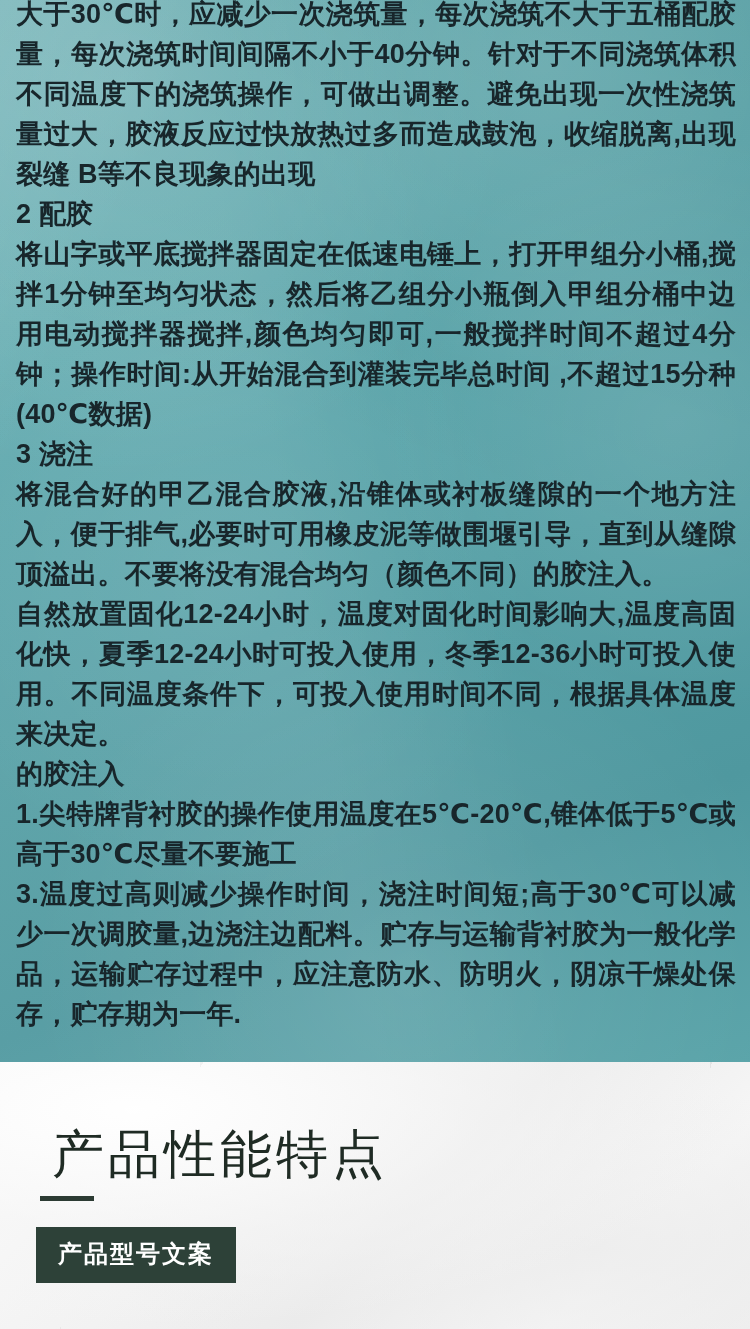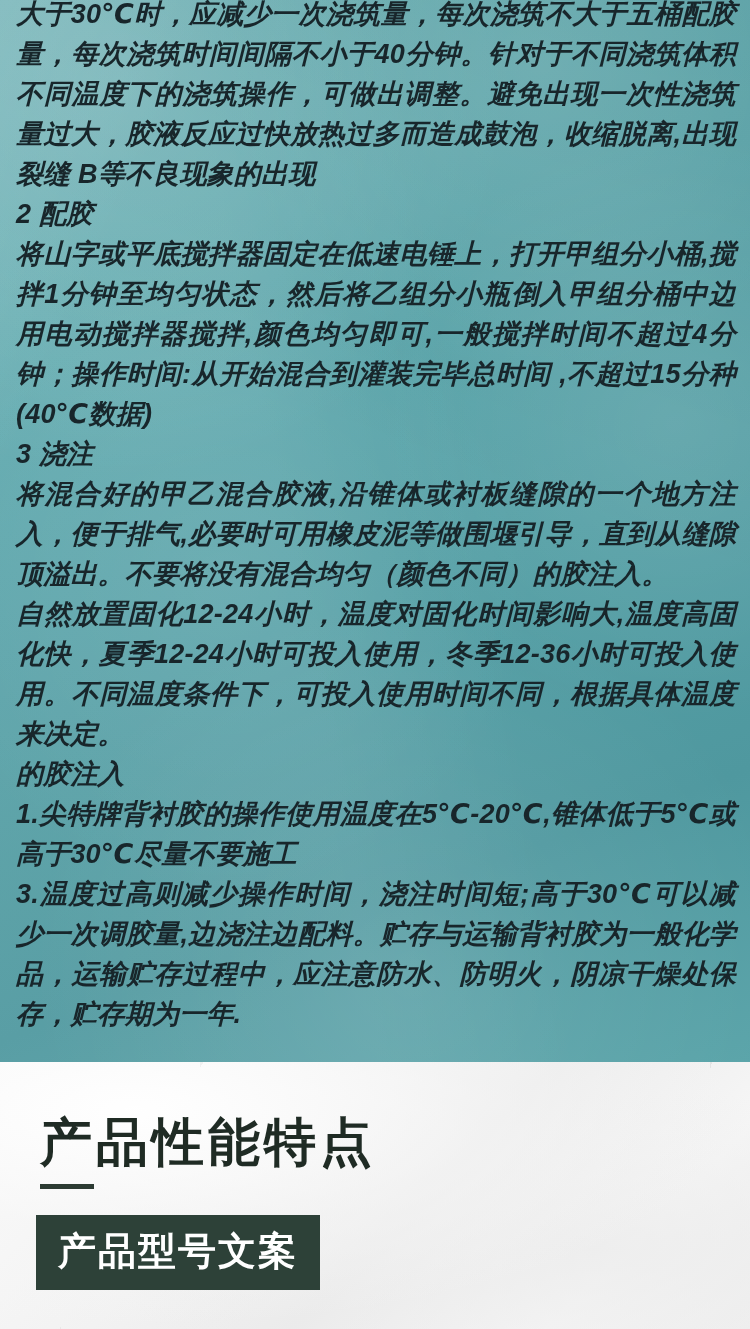--- a/index.html
+++ b/index.html
@@ -26,21 +26,20 @@
     width: 750px;
     height: 1062px;
     overflow: hidden;
     background:
       radial-gradient(circle at 16% 8%, rgba(255,255,255,0.16) 0%, rgba(255,255,255,0) 34%),
       radial-gradient(circle at 72% 6%, rgba(255,255,255,0.12) 0%, rgba(255,255,255,0) 28%),
       radial-gradient(circle at 90% 40%, rgba(255,255,255,0.10) 0%, rgba(255,255,255,0) 32%),
       radial-gradient(circle at 30% 55%, rgba(255,255,255,0.07) 0%, rgba(255,255,255,0) 40%),
       radial-gradient(circle at 55% 92%, rgba(255,255,255,0.10) 0%, rgba(255,255,255,0) 36%),
       linear-gradient(160deg, #66b0b4 0%, #5fa9ae 28%, #56a0a6 55%, #4f989f 78%, #5aa4a9 100%);
-    font-style: italic;
   }
   
   .teal-panel::before {
     content: "";
     position: absolute;
     inset: 0;
     background:
       linear-gradient(115deg, rgba(255,255,255,0.10) 0%, rgba(255,255,255,0) 18%),
       linear-gradient(80deg, rgba(255,255,255,0.06) 40%, rgba(255,255,255,0) 62%),
       linear-gradient(200deg, rgba(0,0,0,0.05) 0%, rgba(0,0,0,0) 45%);
@@ -90,38 +89,38 @@
     pointer-events: none;
   }
 
   .marble-inner {
     position: relative;
     z-index: 2;
     padding: 50px 0 0 36px;
   }
   .section-title {
     font-size: 52px;
-    font-weight: 700;
+    font-weight: 400;
     color: #1f2b24;
     letter-spacing: 4px;
     line-height: 1;
-    margin: 4px;
+    margin: 16px;
   }
   .title-rule {
     width: 54px;
     height: 5px;
     background: #2c3b33;
     margin: 16px 0 0 4px;
   }
   .model-badge {
     display: inline-block;
     margin-top: 26px;
     background: #2d4138;
     color: #ffffff;
-    font-size: 38px;
+    font-size: 24px;
     font-weight: 700;
     letter-spacing: 2px;
     padding: 11px 22px 13px 22px;
     text-align: center;
   }
 </style>
 </head>
 <body>
 
 <div id="page">

